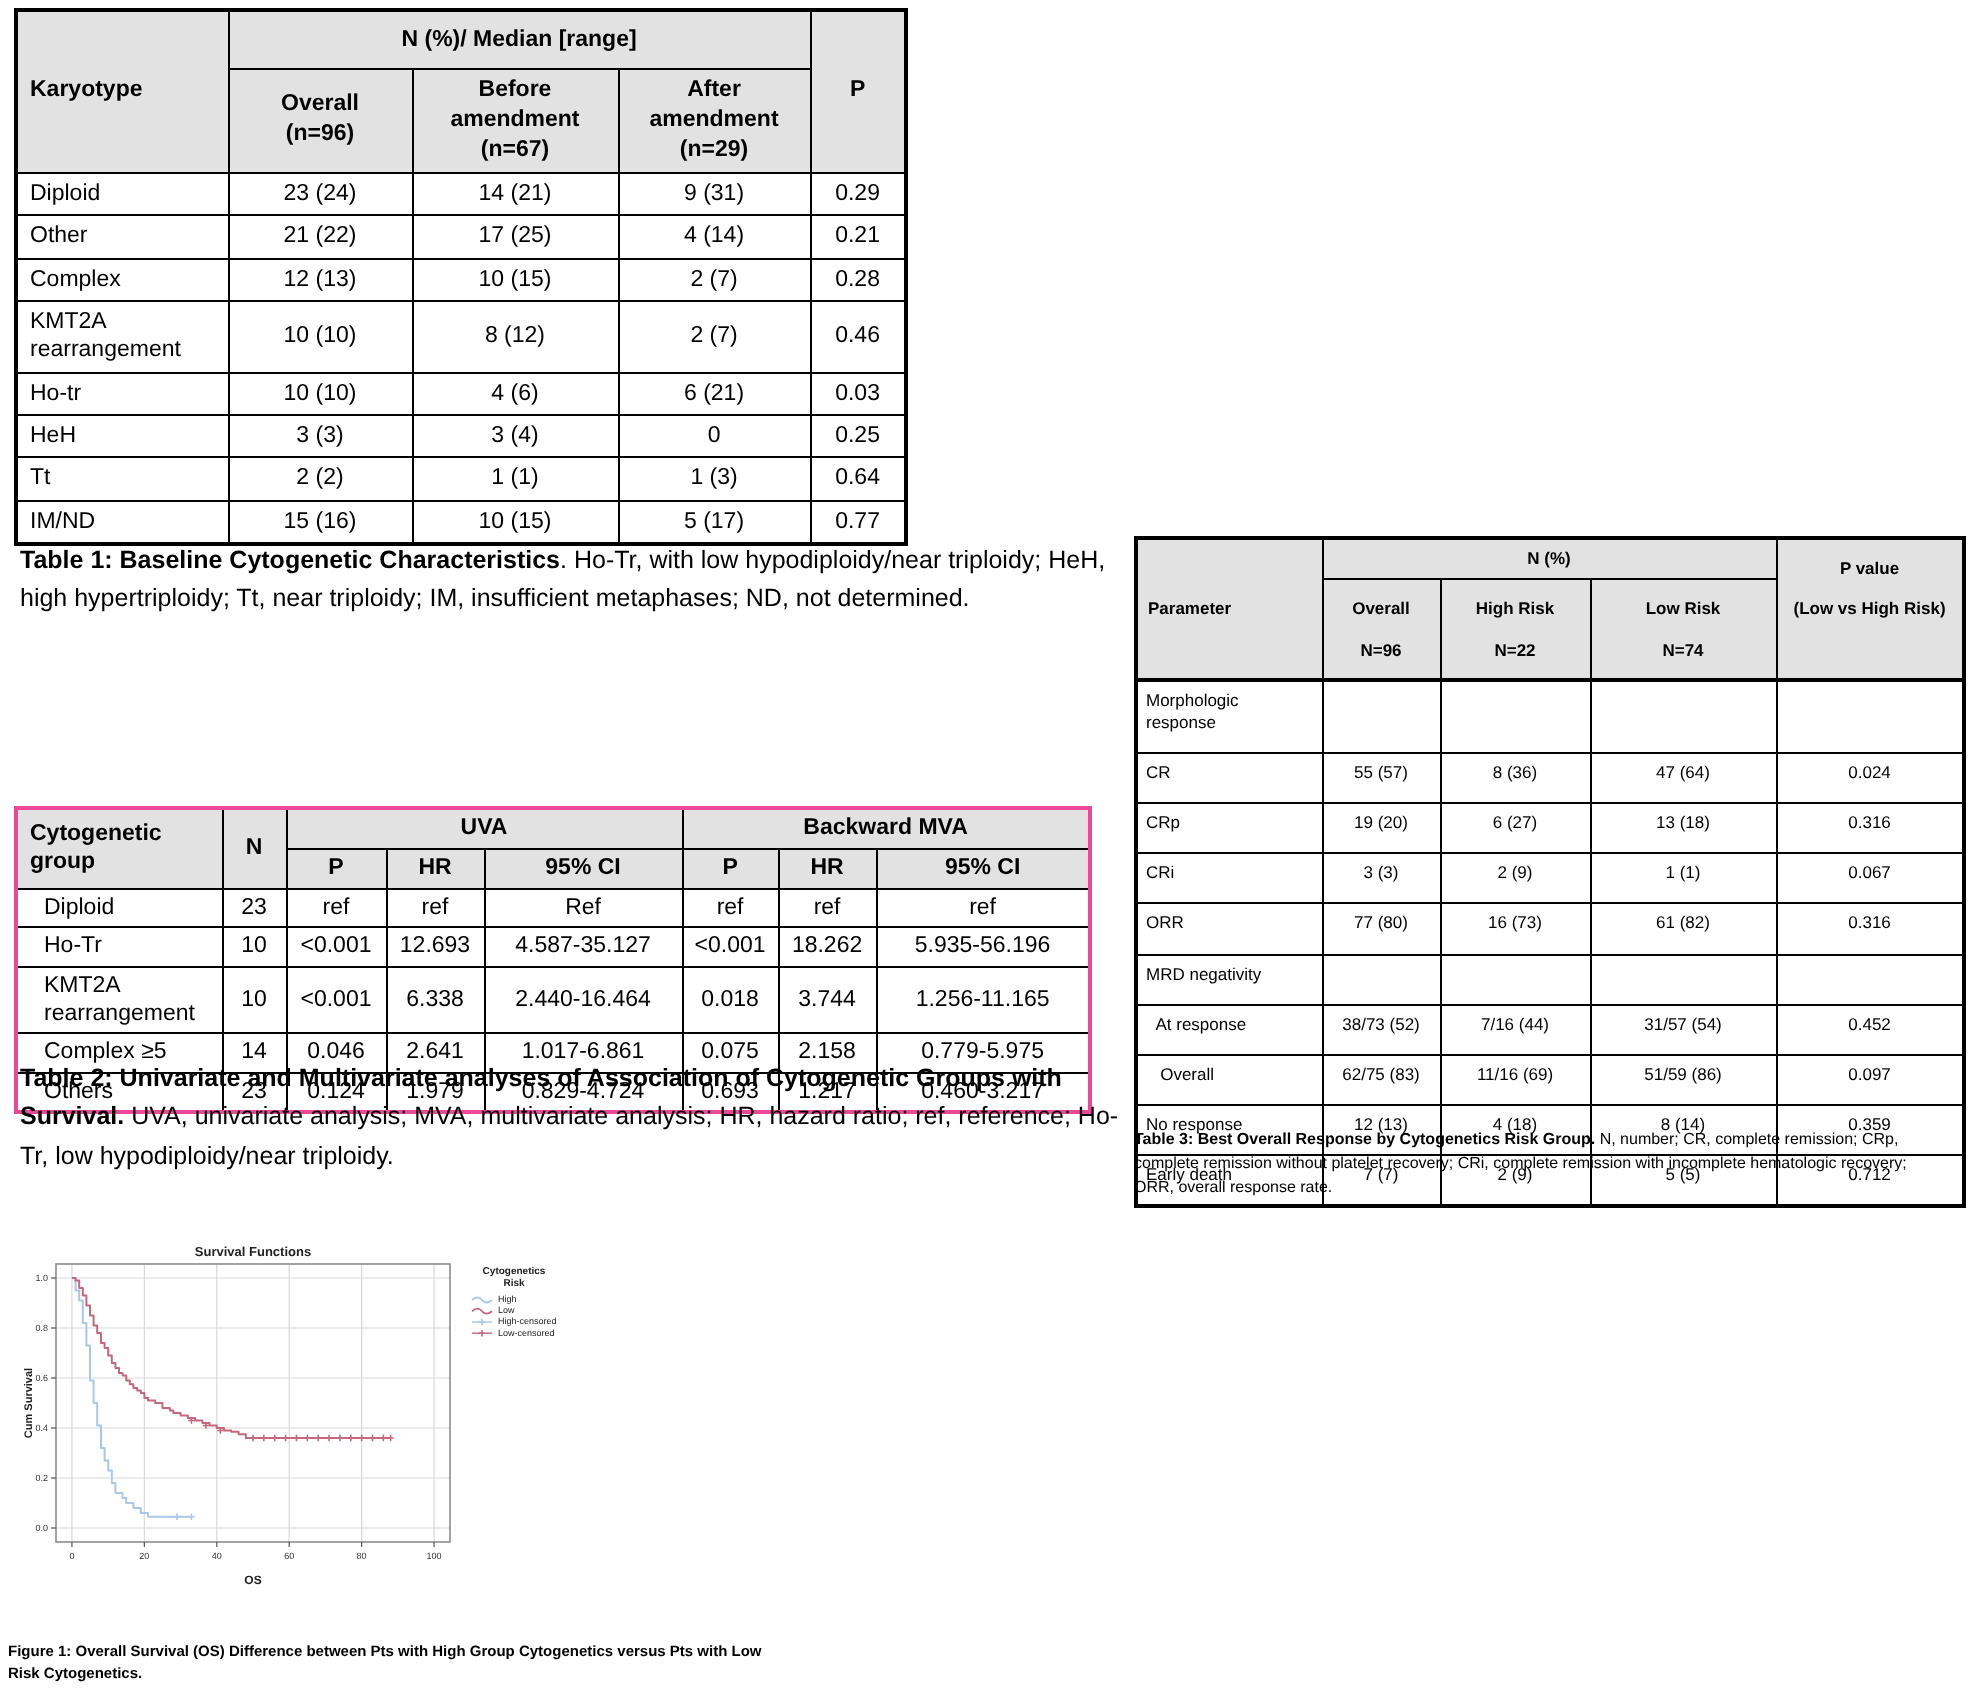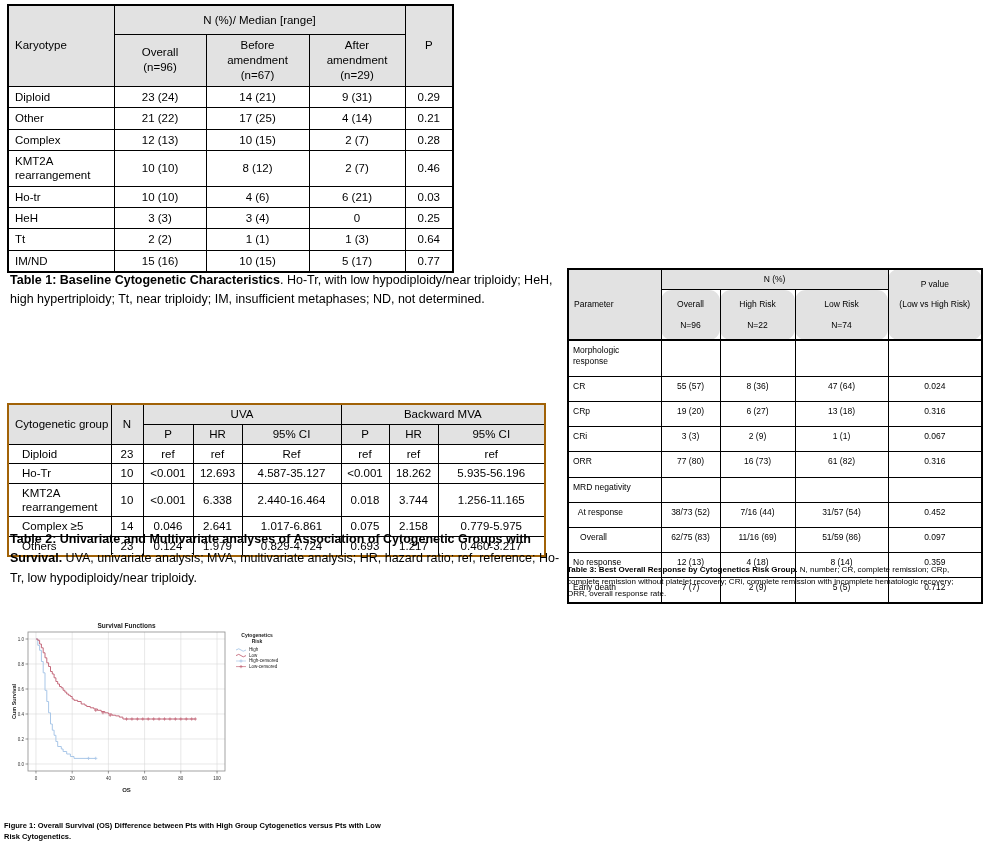--- a/index.html
+++ b/index.html
@@ -1,43 +1,43 @@
 <!DOCTYPE html>
 <html><head>
 <meta charset="utf-8">
 <style>
   html,body { margin:0; padding:0; background:#fff; }
   .canvas { position:relative; width:991px; height:848px; background:#fff;
             font-family:"Liberation Sans", sans-serif; color:#000; overflow:hidden; }
 
   table { border-collapse:collapse; table-layout:fixed; position:absolute; background:#fff; }
   th, td { border:1px solid #000; overflow:hidden; }
-  thead th { background:#e2e2e2; font-weight:normal; text-align:center; }
+  thead th { background:#e2e2e2; font-weight:bold; text-align:center; }
   .pre { white-space:pre-line; }
 
   
   #table1 { left:7px; top:4px; width:445px; font-size:11.5px; border:2px solid #000; }
   #table1 thead th { padding:3px 2px; line-height:1.3; }
   #table1 thead th.left { text-align:left; padding-left:6px; }
   #table1 tr.grp th { height:22px; }
   #table1 td { padding:3px 4px; text-align:center; height:14px; line-height:1.25; }
   #table1 td:first-child { text-align:left; padding-left:6px; white-space:pre-line; }
 
   
-  #table2 { left:7px; top:403px; width:537px; font-size:11.5px; border:2px solid #a16207; }
+  #table2 { left:7px; top:403px; width:537px; font-size:11.5px; border:2px solid #ec4899; }
   #table2 thead th { padding:2px 2px; line-height:1.3; }
   #table2 thead th.left { text-align:left; padding-left:6px; }
   #table2 td { padding:2px 3px; text-align:center; height:14px; line-height:1.25; }
   #table2 td:first-child { text-align:left; padding-left:13px; white-space:pre-line; }
 
   
   #table3 { left:567px; top:268px; width:414px; font-size:8.5px; border:2px solid #000; }
   #table3 thead th { padding:4px 2px; line-height:1.35; vertical-align:top; }
   #table3 thead th.left { text-align:left; padding-left:5px; vertical-align:middle; }
-  #table3 thead th.lh2 { line-height:2.4;border-radius:11px; }
+  #table3 thead th.lh2 { line-height:2.4; }
   #table3 thead tr.sub th, #table3 thead th[rowspan] { border-bottom:2px solid #000; }
   #table3 td { padding:4px 2px 9px; text-align:center; vertical-align:top; line-height:1.3; }
   #table3 td:first-child { text-align:left; padding-left:4px; white-space:pre-line; }
 
   
   .cap { position:absolute; font-size:12.5px; line-height:1.55; }
   .b { font-weight:bold; }
   #caption1 { left:10px; top:271px; width:556px; }
   #caption2 { left:10px; top:530px; width:560px; }
   #caption3 { left:567px; top:564px; width:402px; font-size:8px; line-height:1.5; }

